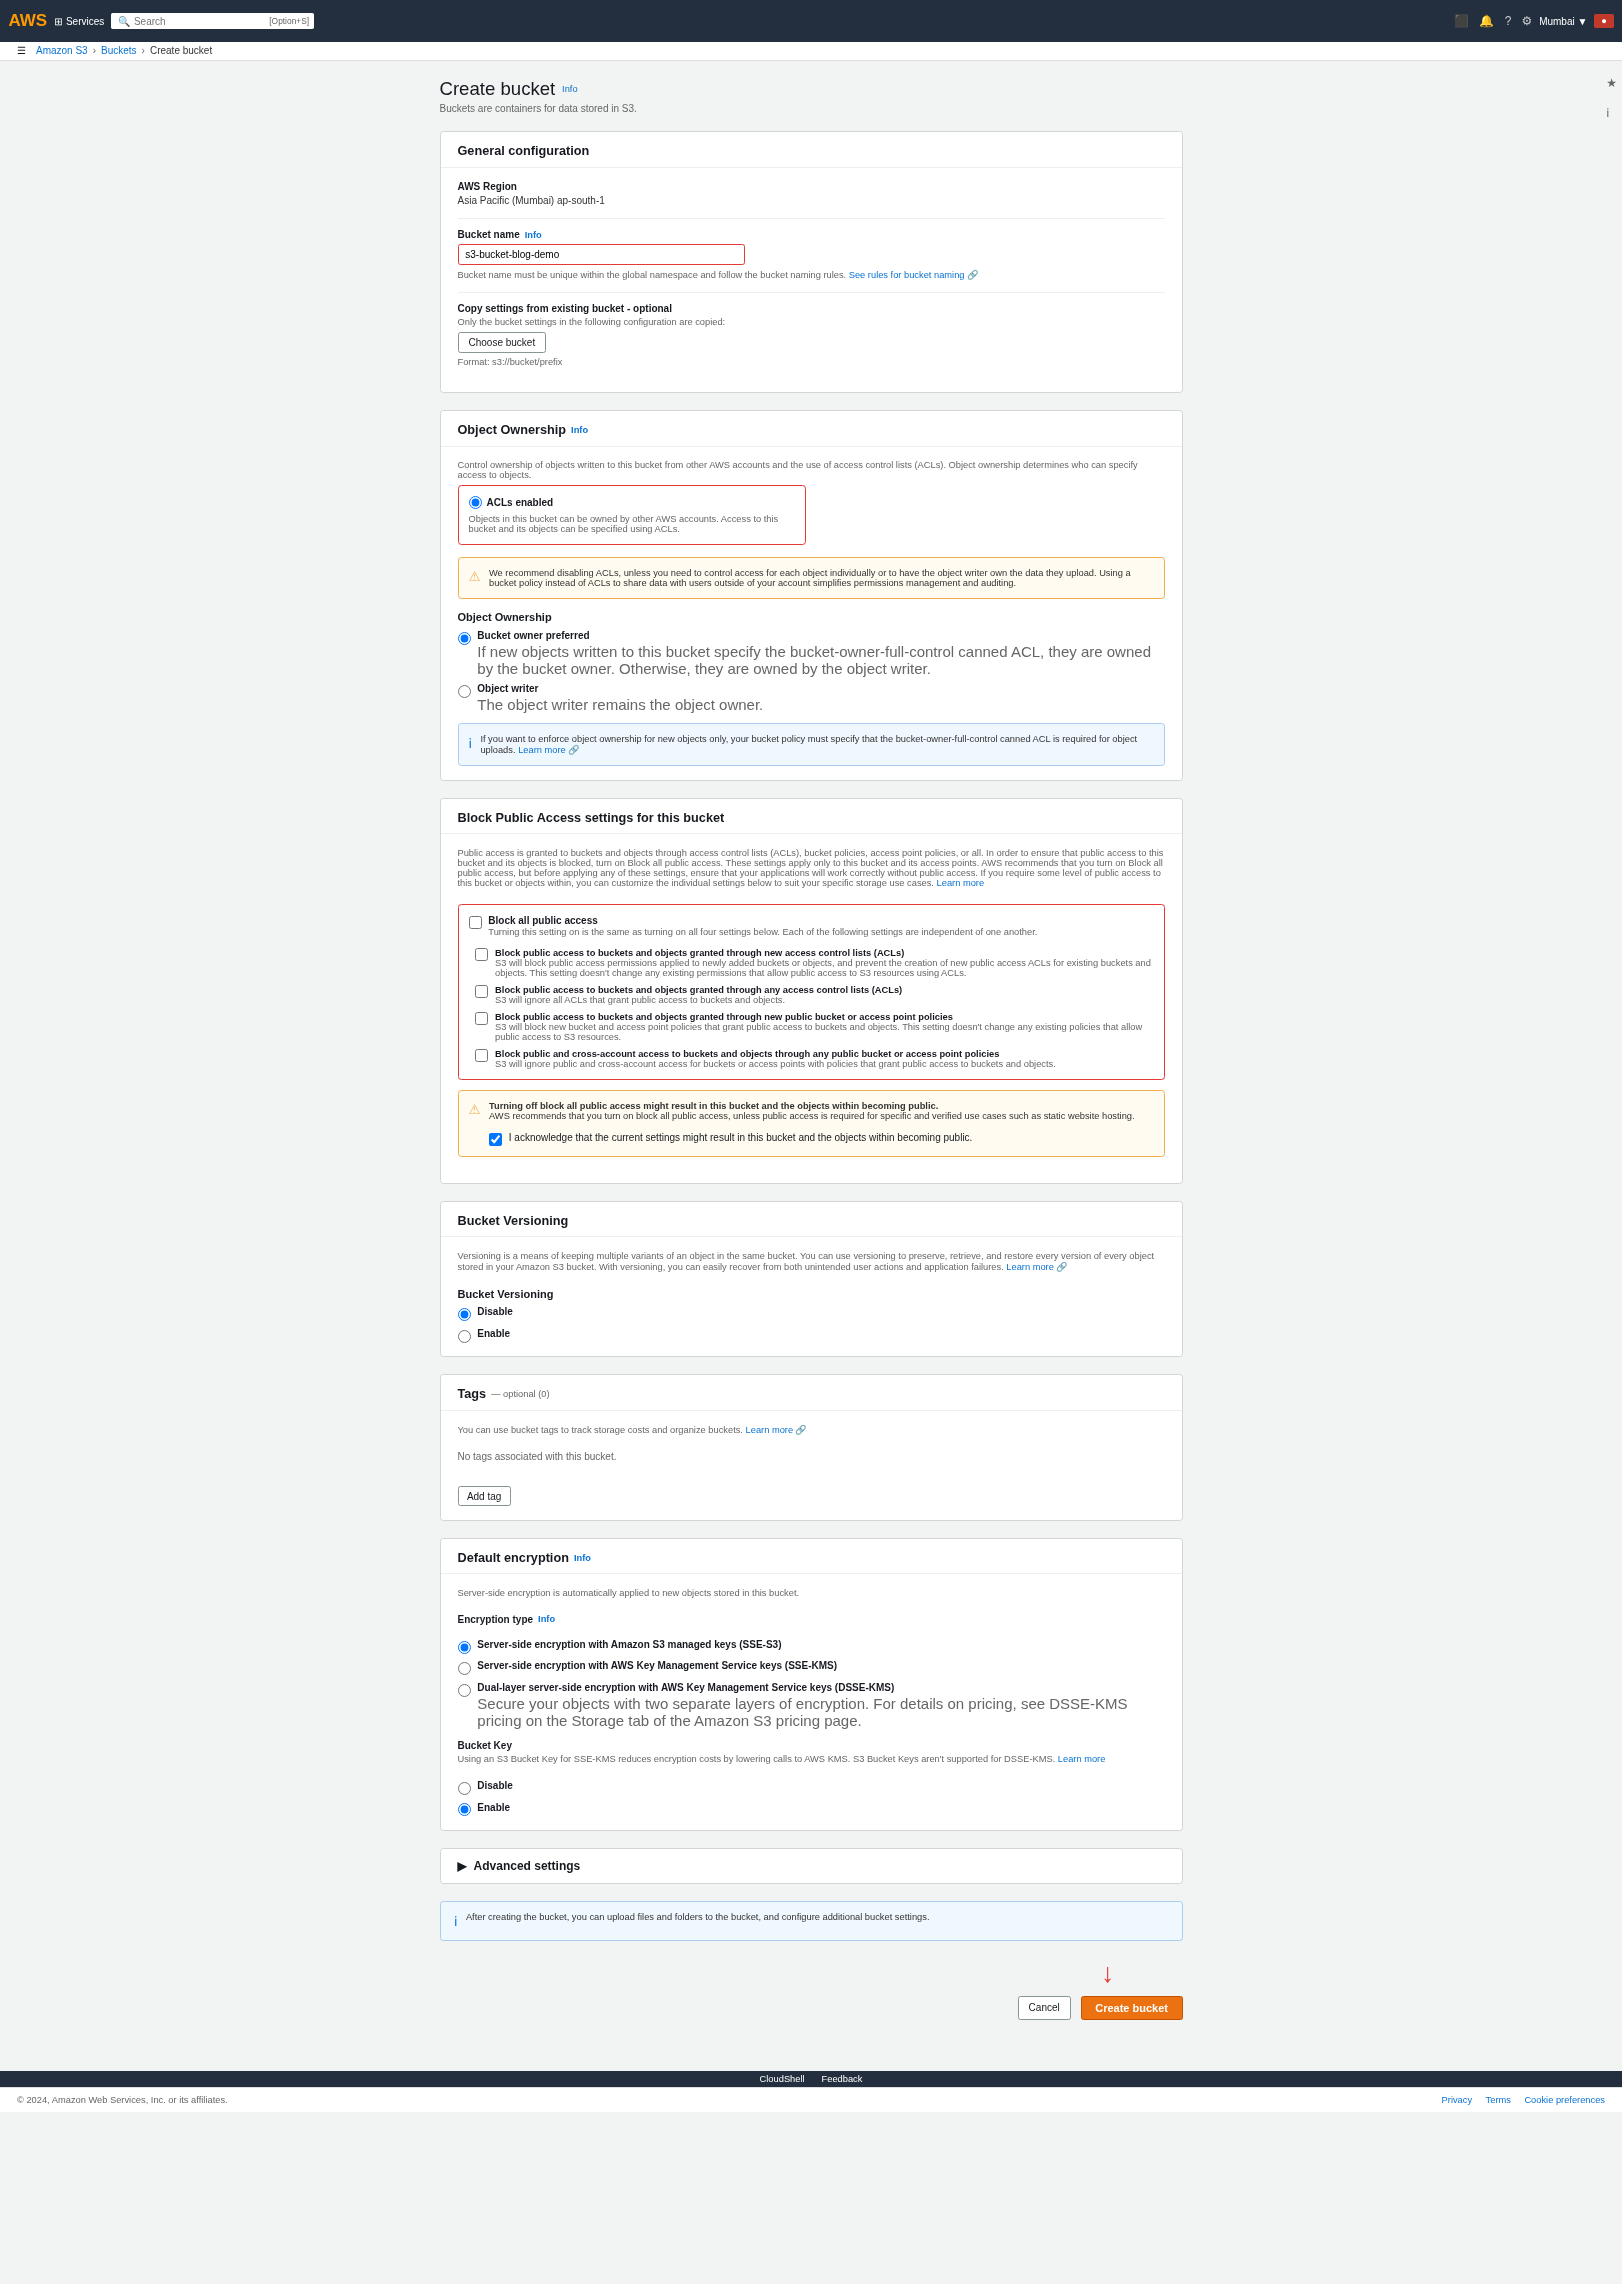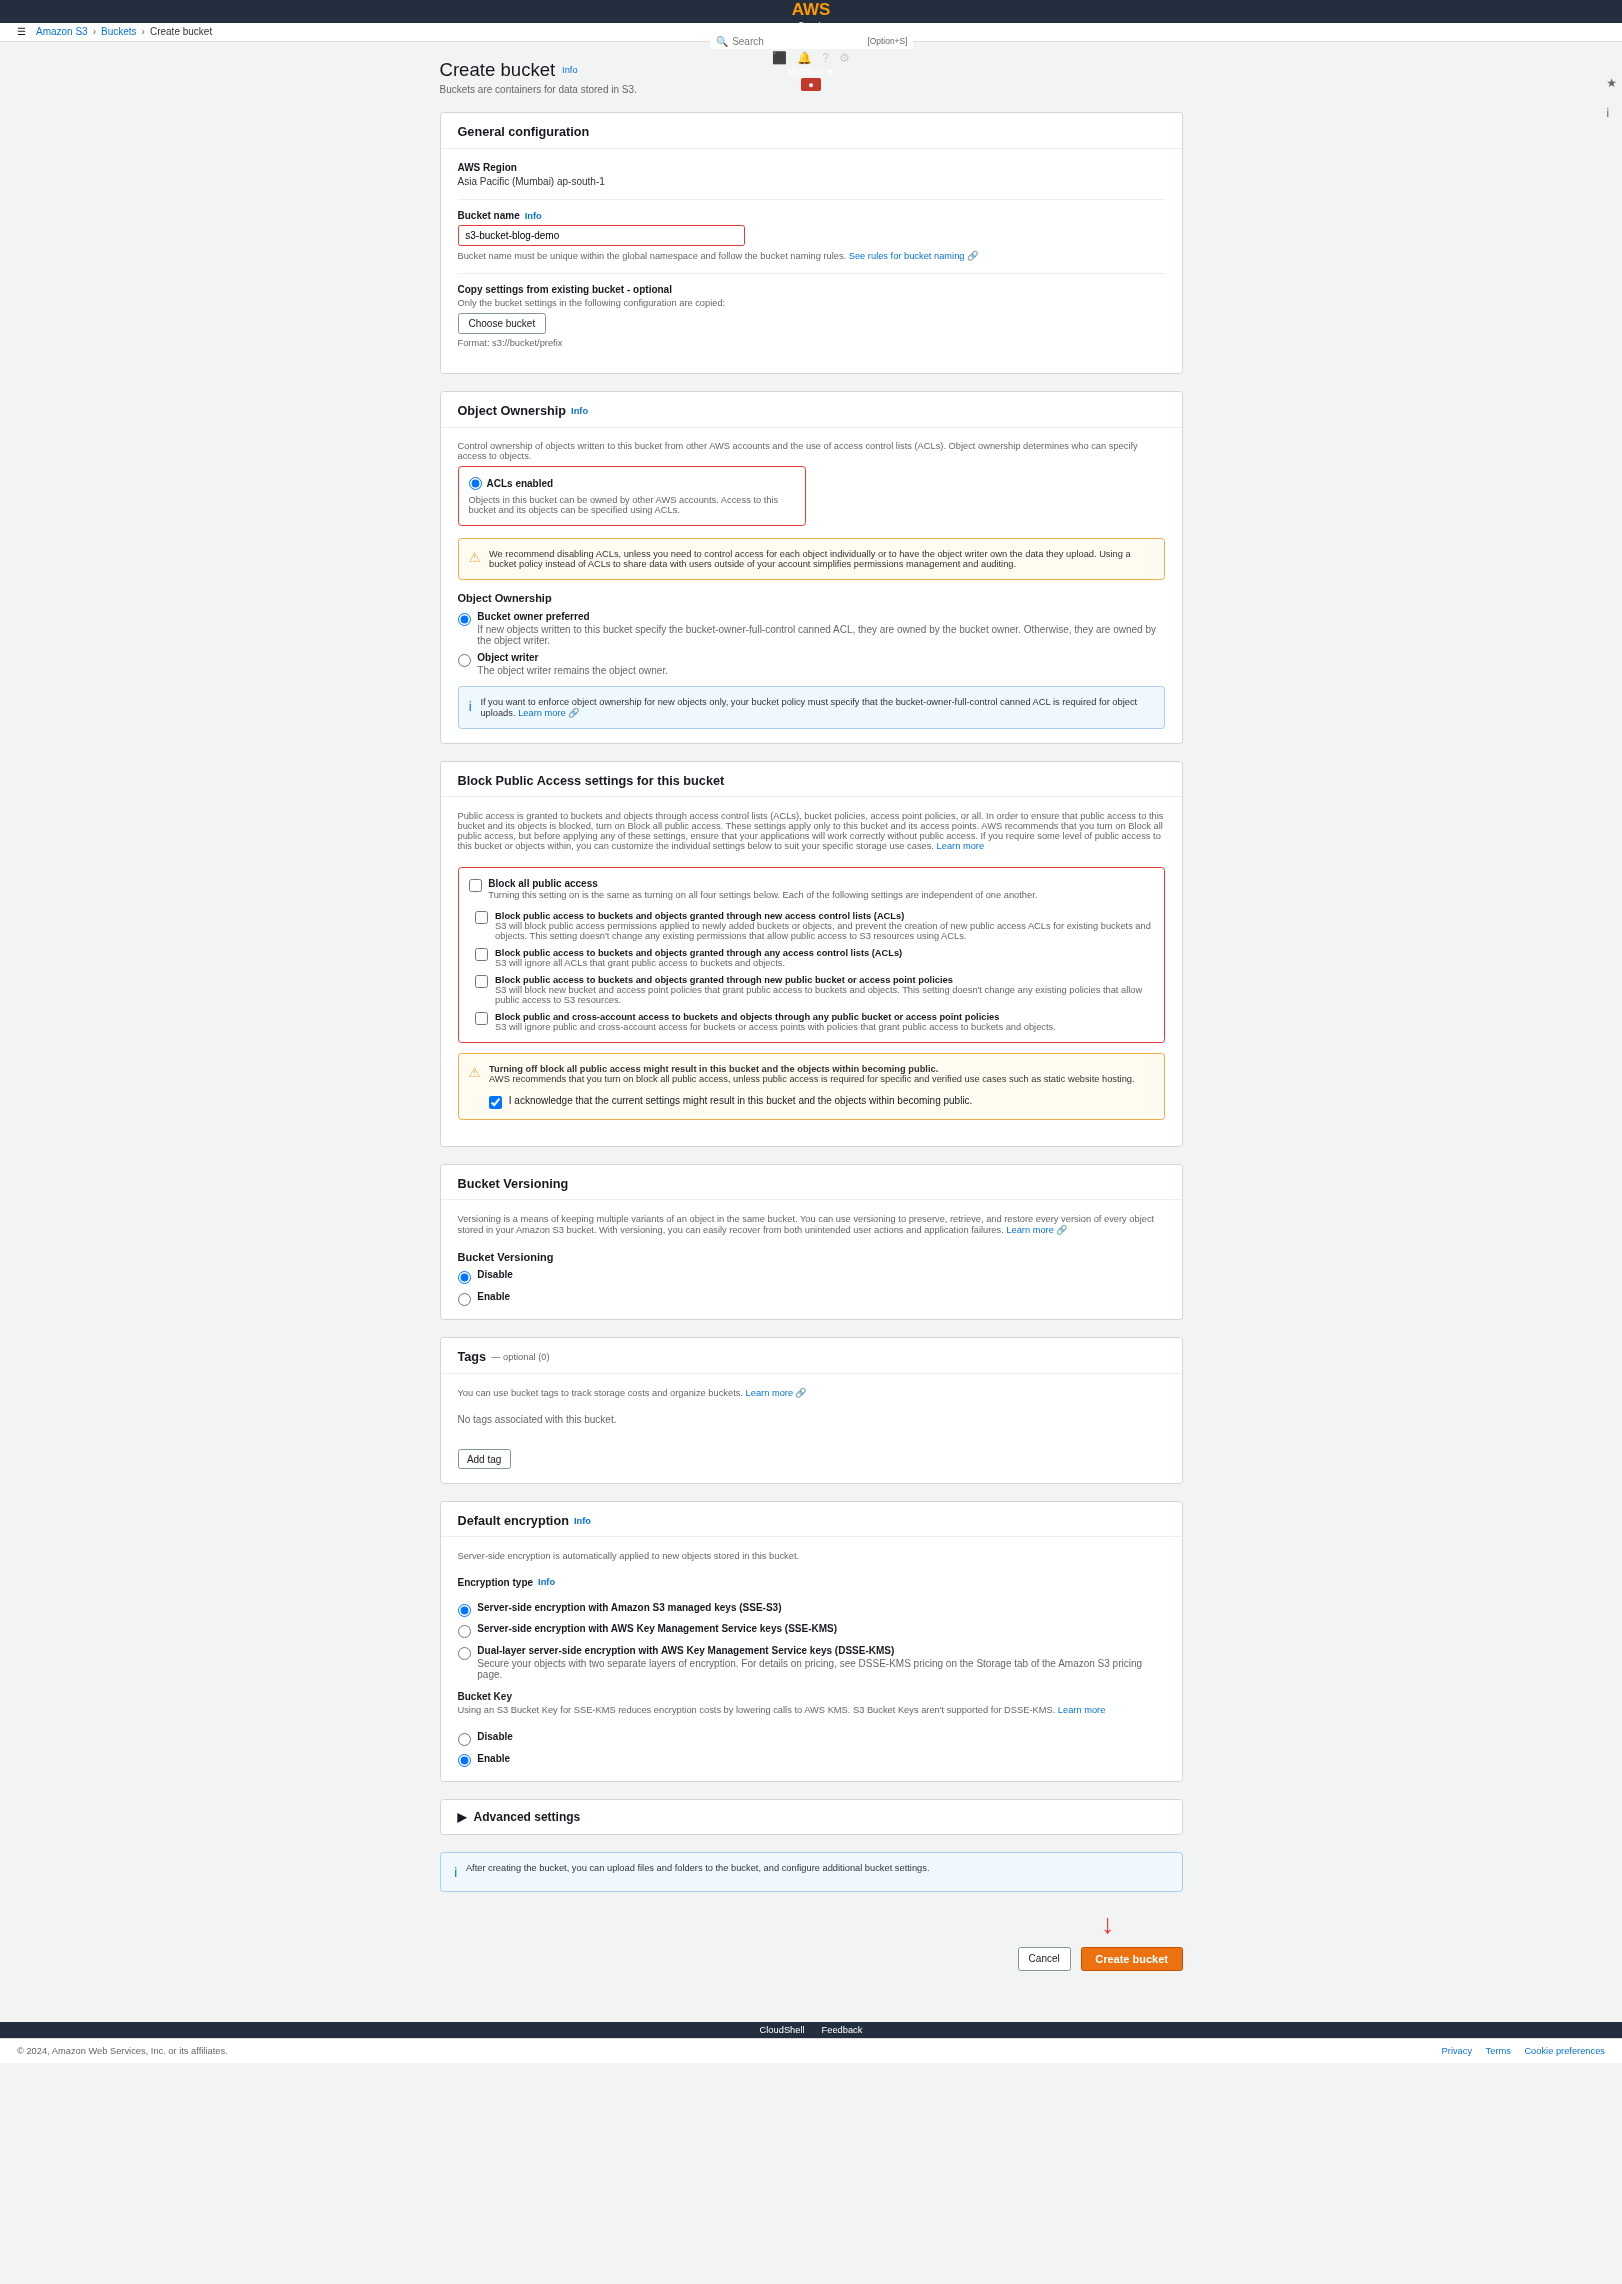--- a/index.html
+++ b/index.html
@@ -1,29 +1,28 @@
 <!DOCTYPE html>
 <html style="font-size:13.5px"><head>
   <meta charset="utf-8">
   <style>
     * { box-sizing: border-box; margin: 0; padding: 0; }
     body { font-family: Arial, sans-serif; font-size: 10px; background: #f2f3f3; color: #16191f; }
     
     
     .top-nav {
       background: #232f3e;
-      height: 23px;
+      height: 42px;
       display: flex;
       align-items: center;
       padding: 0 8.4px;
-      gap: 1px;
+      gap: 7px;
       position: sticky;
       top: 0;
       z-index: 100;
-      flex-direction: column;
     }
     .aws-logo { color: #ff9900; font-size: 17px; font-weight: bold; }
     .services-btn { color: #fff; font-size: 10px; cursor: pointer; display: flex; align-items: center; gap: 3.4px; }
     .search-bar {
       background: #fff;
       border: none;
       border-radius: 1.7px;
       padding: 2.5px 6.8px;
       font-size: 10px;
       width: 203px;
@@ -142,21 +141,21 @@
       cursor: pointer;
       color: #fff;
       font-weight: 600;
     }
 
     
     .radio-group { display: flex; flex-direction: column; gap: 6.8px; }
     .radio-option { display: flex; align-items: flex-start; gap: 6.8px; }
     .radio-option input[type="radio"] { margin-top: 1.7px; cursor: pointer; }
     .radio-label { font-size: 10px; font-weight: 600; }
-    .radio-desc { font-size: 10px; color: #666; margin-top: 1.7px; }
+    .radio-desc { font-size: 15px; color: #666; margin-top: 1.7px; }
 
     .checkbox-option { display: flex; align-items: flex-start; gap: 6.8px; }
     .checkbox-option input[type="checkbox"] { margin-top: 1.7px; cursor: pointer; }
     .checkbox-label { font-size: 10px; }
     .checkbox-desc { font-size: 9.3px; color: #666; margin-top: 1.7px; }
 
     
     .acl-grid {
       display: grid;
       grid-template-columns: 1fr 1fr;

